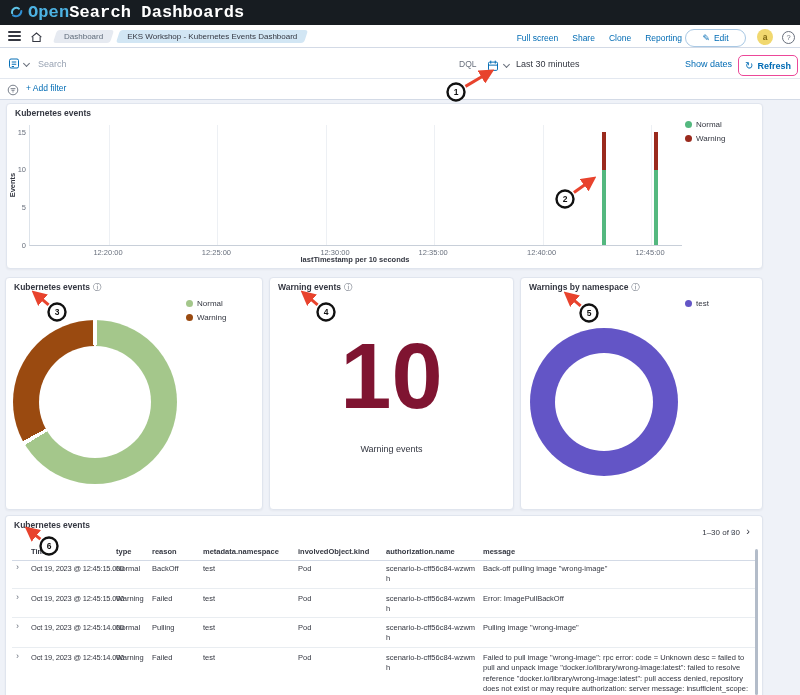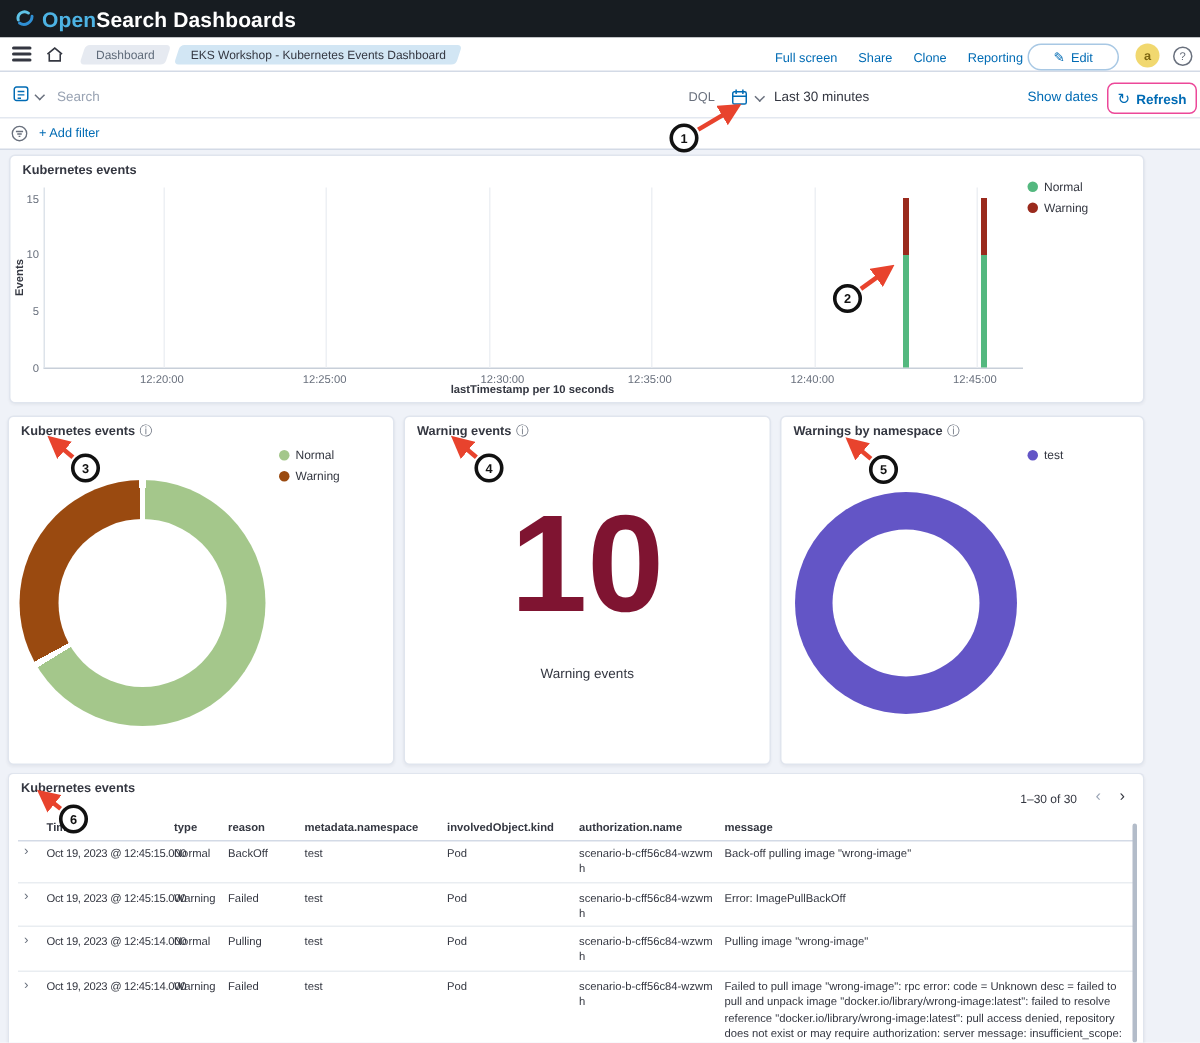--- a/index.html
+++ b/index.html
@@ -3,21 +3,21 @@
 <meta charset="utf-8">
 <style>
   html,body{margin:0;padding:0;}
   .frame{position:relative;width:800px;height:695px;overflow:hidden;background:#eff2f8;
          font-family:"Liberation Sans",sans-serif;color:#343741;}
   .abs{position:absolute;}
 
   
   .topbar{position:absolute;left:0;top:0;width:800px;height:25px;background:#171c21;
           display:flex;align-items:center;padding-left:10px;box-sizing:border-box;gap:5px;}
-  .logo-text{font-size:14px;font-weight:bold;letter-spacing:.1px;}
+  .logo-text{font-size:17px;font-weight:bold;letter-spacing:.1px;font-family:Liberation Mono, monospace;}
   .logo-open{color:#4db3e4;} .logo-rest{color:#ffffff;}
 
   
   .navbar{position:absolute;left:0;top:25px;width:800px;height:23px;background:#fff;
           border-bottom:1px solid #d3dae6;box-sizing:border-box;}
   .hamburger{left:8px;top:31px;width:13px;height:10px;display:flex;flex-direction:column;justify-content:space-between;cursor:pointer;}
   .hamburger i{display:block;height:1.6px;background:#343741;border-radius:1px;}
   .crumbs{left:55px;top:30px;display:flex;gap:6px;}
   .crumb{height:13px;display:flex;align-items:center;padding:0 9px;position:relative;}
   .crumb .skewbg{position:absolute;inset:0;transform:skewX(-18deg);border-radius:3px;}
@@ -92,21 +92,21 @@
   .thead{position:absolute;left:6px;top:28px;width:744px;border-bottom:1px solid #d3dae6;}
   .thead .hc{font-size:7.5px;font-weight:bold;color:#343741;padding:3px 2px 4px 2px;display:flex;gap:2px;align-items:center;}
   .sort-icon{color:#006bb4;font-size:5px;} .sort-icon::after{content:"▼";}
   .tbody{position:absolute;left:6px;top:43px;width:744px;}
   .trow{border-bottom:1px solid #e9edf1;}
   .tc{font-size:7.5px;color:#343741;padding:5px 3px 3px 2px;line-height:1.35;word-break:break-word;}
   .tc.name{word-break:break-all;}
   .tc.time{white-space:nowrap;letter-spacing:-0.2px;}
   .expand-icon{color:#69707d;font-size:9px;padding:3px 0 0 4px;cursor:pointer;}
   .expand-icon::after{content:"›";}
-  .pagination{position:absolute;right:44px;top:12px;font-size:8px;color:#343741;}
+  .pagination{position:absolute;right:22px;top:12px;font-size:8px;color:#343741;}
   .pg-prev,.pg-next{position:absolute;top:9px;font-size:11px;cursor:pointer;}
   .pg-prev{right:28px;color:#9aa4b5;} .pg-next{right:12px;color:#343741;}
   .pg-prev::after{content:"‹";} .pg-next::after{content:"›";}
   .vscroll{position:absolute;right:4px;top:33px;width:3px;height:146px;border-radius:2px;background:#b3bcc9;}
 
   
   #annsvg{position:absolute;left:0;top:0;z-index:40;pointer-events:none;}
 </style>
 </head>
 <body>

